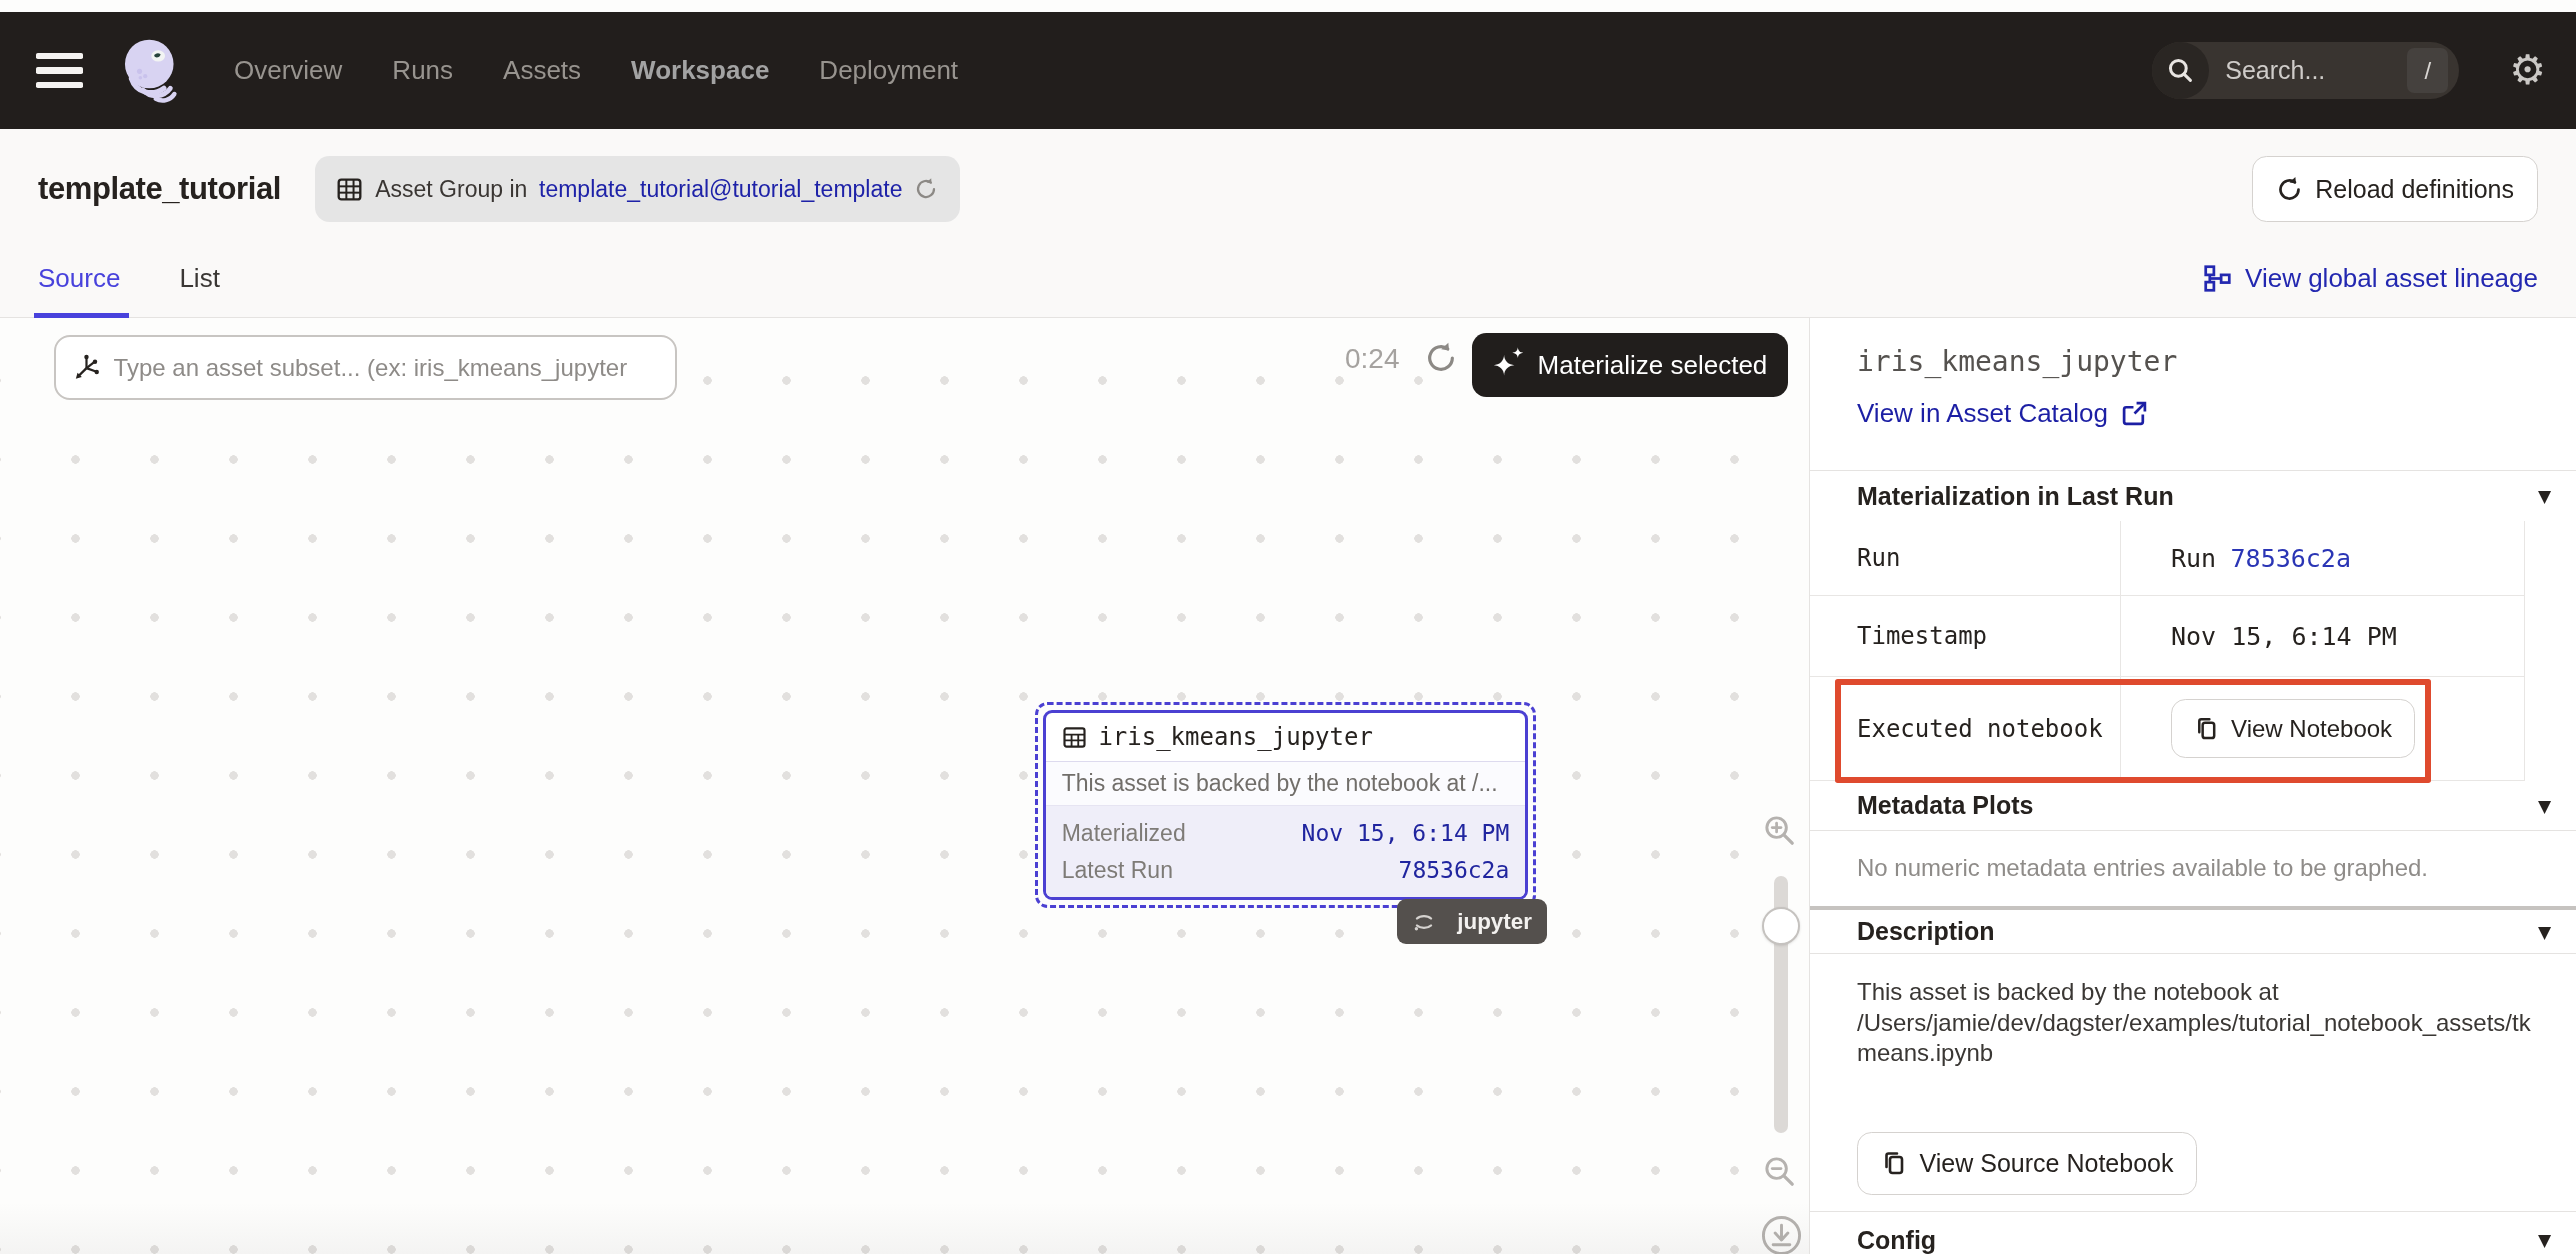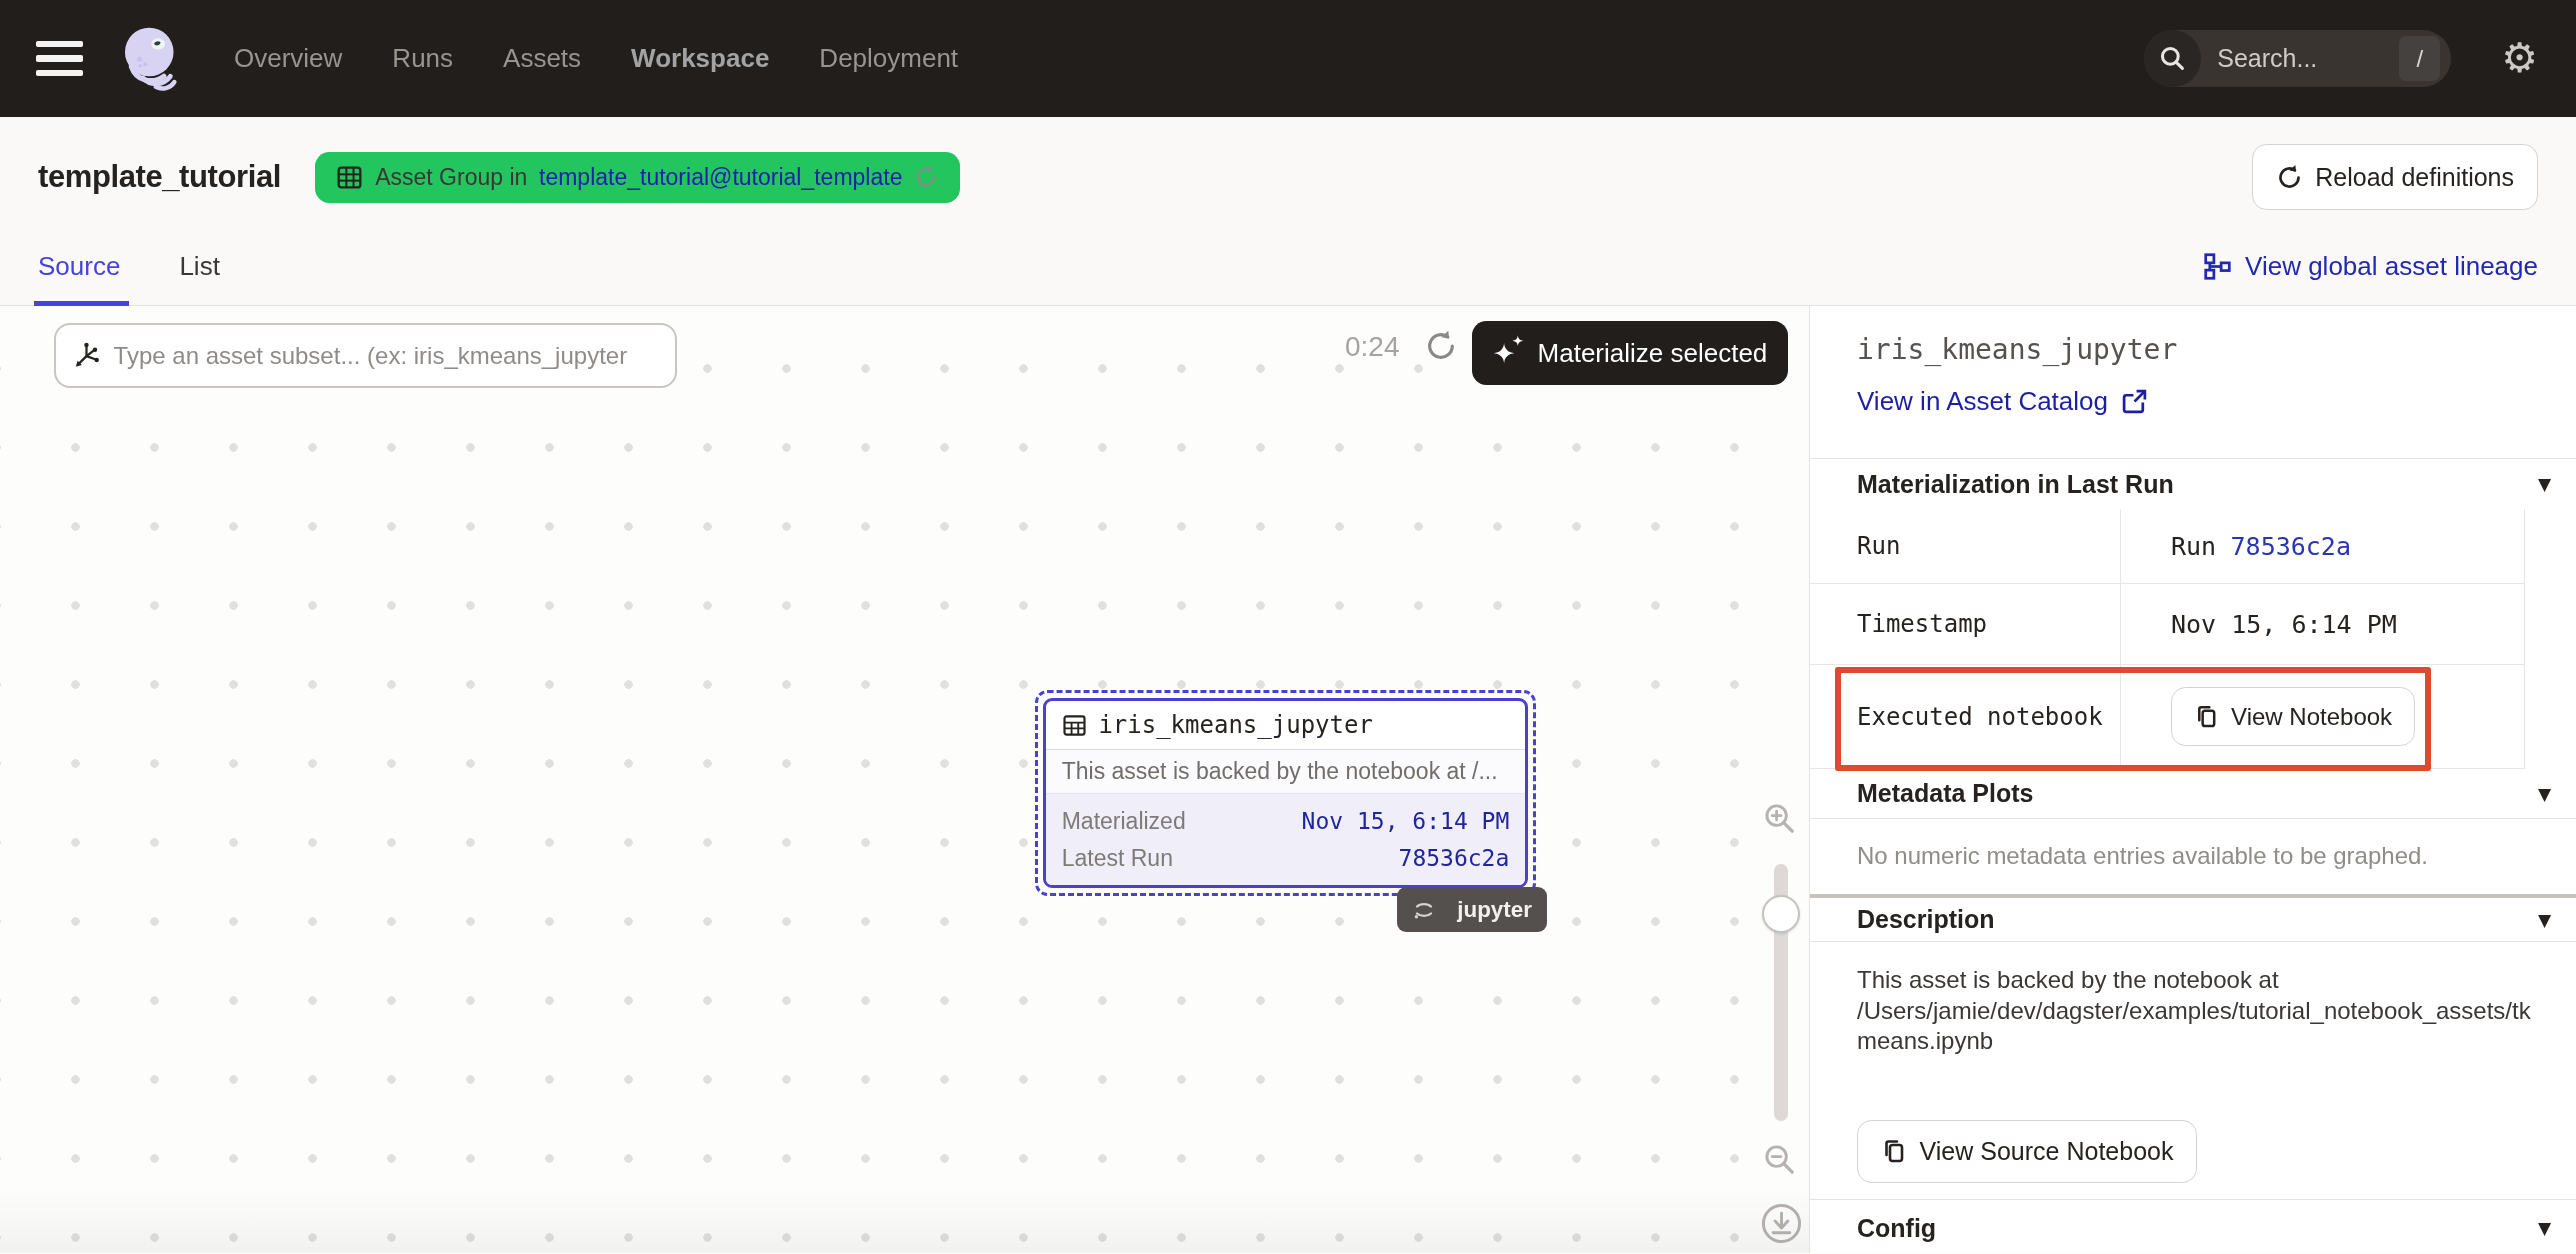--- a/index.html
+++ b/index.html
@@ -2,21 +2,21 @@
 <html style="font-size:14.4px"><head>
 <meta charset="utf-8">
 <style>
   * { margin:0; padding:0; box-sizing:border-box; }
   html,body { width:2576px; height:1255px; overflow:hidden; background:#FDFDFC;
               font-family:"Liberation Sans", sans-serif; }
   .mono { font-family:"DejaVu Sans Mono", monospace; }
 
   
   .topnav { height:117px; background:#221E1C; display:flex; align-items:center;
-            padding:0 38px 0 36px; }
+            padding:0 30px 0 36px;margin-top:12px; }
   .hamburger { width:47px; display:flex; flex-direction:column; gap:8px; cursor:pointer; }
   .hamburger .bar { height:6.3px; background:#F5F3F1; border-radius:1.8px; }
   .logo { margin-left:29px; width:81px; height:81px; }
   .nav-items { display:flex; margin-left:41px; gap:50px; font-size:26px; color:#98948F; font-weight:500; }
   .nav-item { cursor:pointer; }
   .nav-item.active { color:#a3a3a3; font-weight:600; }
   .nav-spacer { flex:1; }
   .search { width:307px; height:57px; border-radius:29px; background:#393430;
             display:flex; align-items:center; position:relative; }
   .search-circle { width:57px; height:57px; border-radius:50%; background:#2A2623;
@@ -25,21 +25,21 @@
   .slash-key { position:absolute; right:10.8px; width:41px; height:45px; background:#45413E;
                border-radius:7.2px; color:#D8D5D2; font-size:24px; display:flex;
                align-items:center; justify-content:center; }
   .gear { margin-left:50px; font-size:41px; color:#CBC8C5; line-height:1; cursor:pointer;
           font-family:"DejaVu Sans", sans-serif; }
 
   
   .header-band { height:189px; background:#FAF9F8; border-bottom:1.8px solid #E5E3E1; }
   .title-row { display:flex; align-items:center; height:108px; padding:12.6px 38px 0; }
   .page-title { font-size:31px; font-weight:700; color:#26221F; letter-spacing:-0.4px; }
-  .badge { margin-left:34px; height:51px; background:#22c55e; border-radius:14.4px;
+  .badge { margin-left:34px; height:66px; background:#e5e5e5; border-radius:14.4px;
            display:flex; align-items:center; gap:11.7px; padding:0 21.5px; font-size:23px; color:#3A3633; }
   .badge-link { color:#1E22A8; cursor:pointer; }
   .btn { background:#FFF; border:1.8px solid #D5D2CF; border-radius:14.4px; display:flex;
          align-items:center; gap:12.6px; color:#26221F; cursor:pointer; }
   .reload-btn { margin-left:auto; height:66px; padding:0 23px; font-size:25px; }
   .tab-row { display:flex; align-items:center; padding:0 38px; height:82px; }
   .tab { font-size:26px; margin-right:59px; position:relative; height:100%;
          display:flex; align-items:center; cursor:pointer; color:#3A3734; }
   .tab.active { color:#4842DC; font-weight:500; }
   .tab.active::after { content:""; position:absolute; left:-3.6px; right:-9px; bottom:0;

